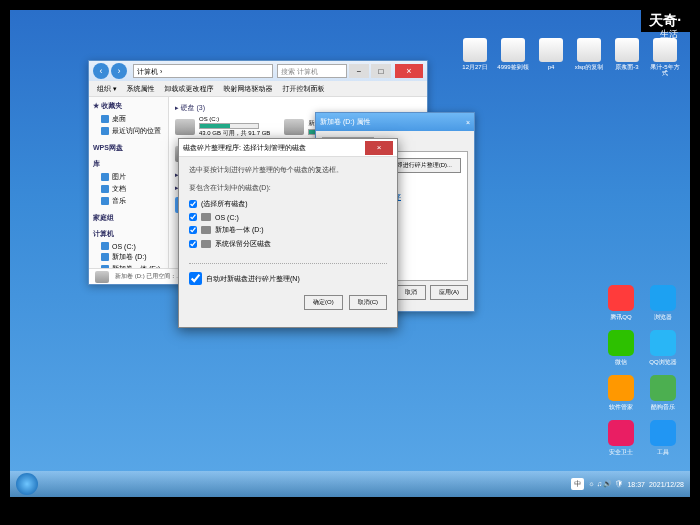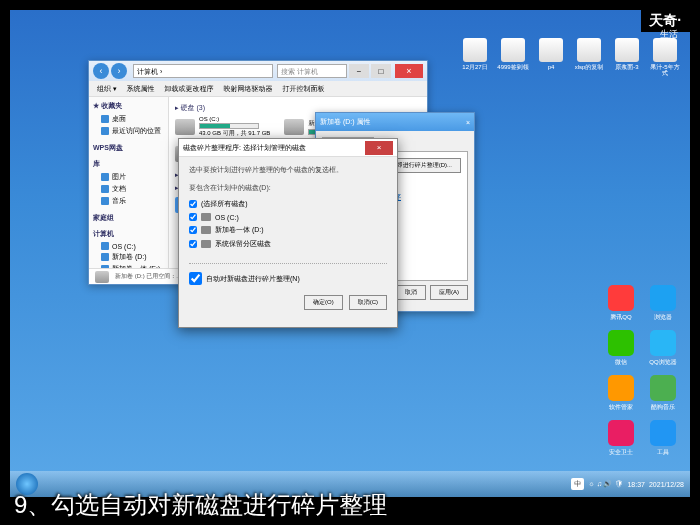--- a/index.html
+++ b/index.html
@@ -340,14 +340,13 @@
    <div class="taskbar-right">
     <span class="lang">中</span>
     <span>☼ ♫ 🔊 🛡</span>
     <span>18:37</span>
     <span>2021/12/28</span>
    </div>
   </div>
 
  </div>
 
- <div class="subtitle">9、勾选自动对新磁盘进行碎片整理</div>
 </div>
 
 </body></html>

